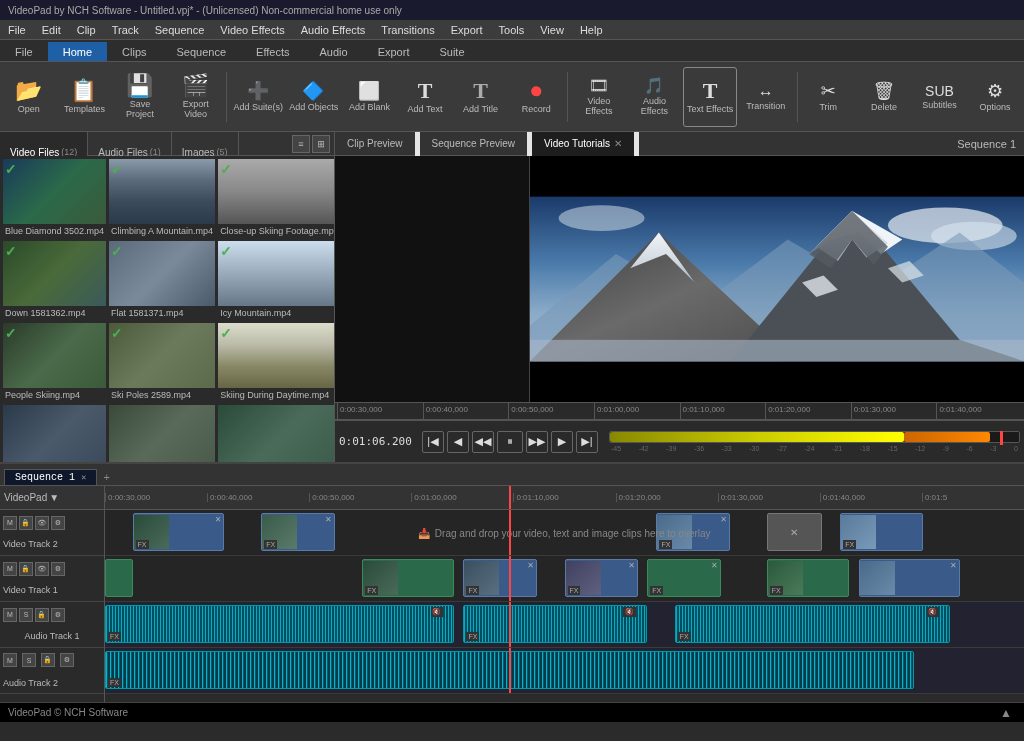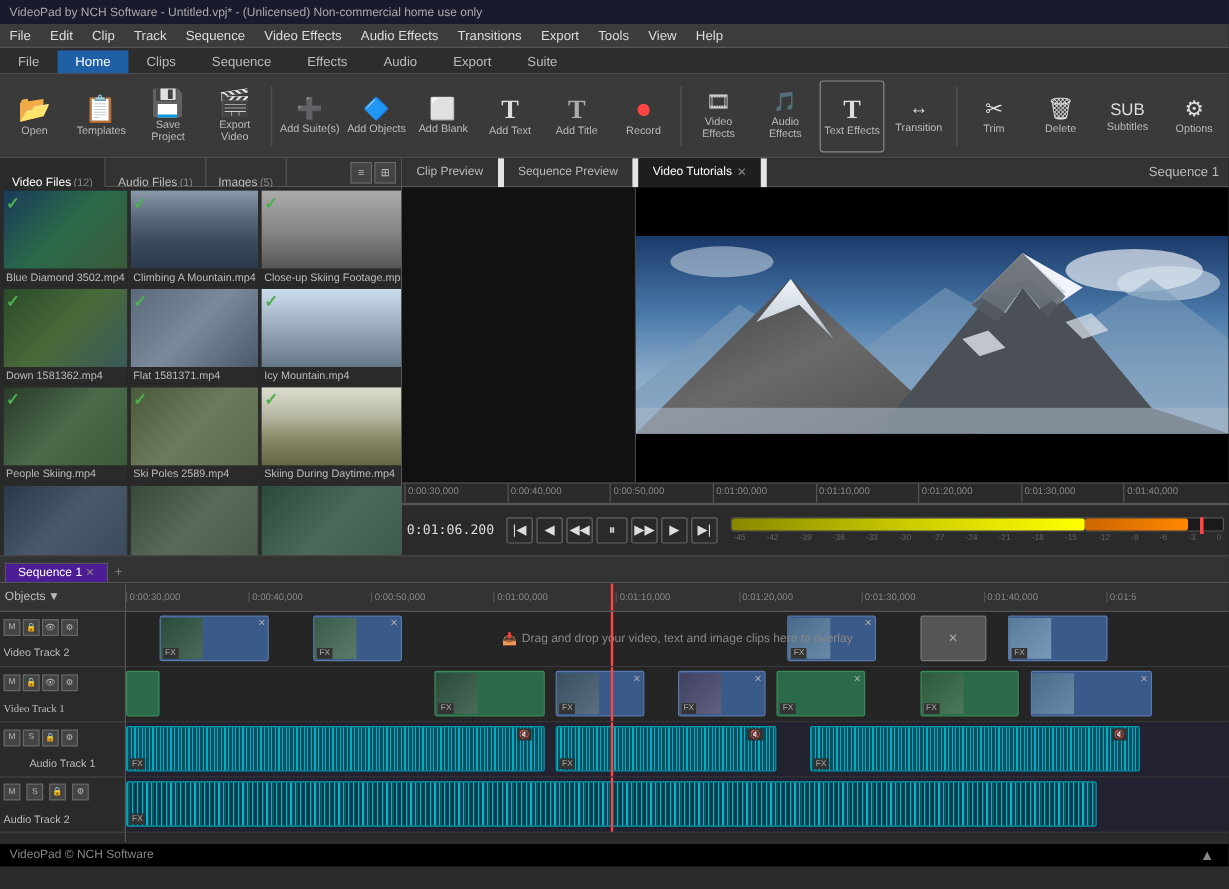--- a/index.html
+++ b/index.html
@@ -70,21 +70,21 @@
     #playback-area { height: 40px; background: #2a2a2a; display: flex; align-items: center; border-top: 1px solid #555; padding: 0 8px; gap: 4px; }
     #time-display { color: #ddd; font-size: 11px; width: 80px; }
     .play-btn { background: none; border: 1px solid #666; color: #ddd; width: 22px; height: 22px; cursor: pointer; font-size: 11px; display: flex; align-items: center; justify-content: center; border-radius: 2px; }
     #progress-track { height: 12px; background: #1a1a1a; border: 1px solid #555; position: relative; border-radius: 2px; }
     #progress-fill-yellow { position: absolute; left: 0; top: 0; height: 100%; width: 75%; background: linear-gradient(to right, #888800, #cccc00, #ffff00); border-radius: 2px; }
 
     
     #sequence-area { height: 240px; background: #2a2a2a; border-top: 2px solid #444; display: flex; flex-direction: column; }
     #seq-tabs { display: flex; background: #333; border-bottom: 1px solid #555; height: 22px; align-items: center; padding: 0 4px; }
     .seq-tab { padding: 2px 10px; font-size: 10px; color: #bbb; cursor: pointer; border: 1px solid transparent; }
-    .seq-tab.active { background: #4c1d95; border-color: #555; border-bottom: none; color: #fff; }
+    .seq-tab.active { background: #0f172a; border-color: #555; border-bottom: none; color: #fff; font-family: Liberation Mono, monospace; }
     .seq-add { color: #888; padding: 2px 6px; cursor: pointer; }
 
     #timeline-area { display: flex; flex: 1; overflow: hidden; }
     #timeline-controls { width: 100px; background: #2a2a2a; border-right: 1px solid #555; display: flex; flex-direction: column; }
 
     .track-controls { height: 46px; border-bottom: 1px solid #444; display: flex; align-items: center; padding: 0 4px; gap: 2px; }
     .track-ctrl-btn { width: 14px; height: 14px; background: #444; border: 1px solid #666; color: #bbb; font-size: 8px; cursor: pointer; display: flex; align-items: center; justify-content: center; }
 
     #timeline-tracks { flex: 1; display: flex; flex-direction: column; overflow: hidden; position: relative; }
     #timeline-ruler { height: 24px; background: #333; border-bottom: 1px solid #555; position: relative; overflow: hidden; }
@@ -440,38 +440,38 @@
   <div id="seq-tabs" style="display:flex;background:#333;border-bottom:1px solid #555;height:22px;align-items:flex-end;padding:0 4px;">
     <div class="seq-tab active">Sequence 1 <span style="font-size:9px;color:#888;">✕</span></div>
     <div class="seq-add">+</div>
   </div>
 
   <div id="timeline-area" style="display:flex;flex:1;overflow:hidden;">
 
     <div id="timeline-controls" style="width:105px;background:#2a2a2a;border-right:1px solid #555;display:flex;flex-direction:column;flex-shrink:0;">
 
       <div style="height:24px;background:#333;border-bottom:1px solid #555;display:flex;align-items:center;padding:0 4px;">
-        <span style="font-size:10px;color:#bbb;">Objects</span>
+        <span style="font-size:10px;color:#bbb;">VideoPad</span>
         <span style="font-size:10px;color:#bbb;margin-left:2px;">▼</span>
       </div>
 
       <div class="track-controls" style="height:46px;border-bottom:1px solid #444;display:flex;align-items:center;padding:2px 3px;gap:2px;flex-wrap:wrap;">
         <button class="track-ctrl-btn" style="font-size:7px;">M</button>
         <button class="track-ctrl-btn" style="font-size:7px;">🔒</button>
         <button class="track-ctrl-btn" style="font-size:7px;">👁</button>
         <button class="track-ctrl-btn" style="font-size:7px;">⚙</button>
         <span style="font-size:9px;color:#bbb;width:100%;">Video Track 2</span>
       </div>
 
       <div class="track-controls" style="height:46px;border-bottom:1px solid #444;display:flex;align-items:center;padding:2px 3px;gap:2px;flex-wrap:wrap;">
         <button class="track-ctrl-btn" style="font-size:7px;">M</button>
         <button class="track-ctrl-btn" style="font-size:7px;">🔒</button>
         <button class="track-ctrl-btn" style="font-size:7px;">👁</button>
         <button class="track-ctrl-btn" style="font-size:7px;">⚙</button>
-        <span style="font-size:9px;color:#bbb;width:100%;font-family:Liberation Serif, serif;">Video Track 1</span>
+        <span style="font-size:9px;color:#bbb;width:100%;">Video Track 1</span>
       </div>
 
       <div class="track-controls" style="height:46px;border-bottom:1px solid #444;display:flex;align-items:center;padding:2px 3px;gap:2px;flex-wrap:wrap;">
         <button class="track-ctrl-btn" style="font-size:7px;">M</button>
         <button class="track-ctrl-btn" style="font-size:7px;">S</button>
         <button class="track-ctrl-btn" style="font-size:7px;">🔒</button>
         <button class="track-ctrl-btn" style="font-size:7px;">⚙</button>
         <span style="font-size:9px;color:#bbb;width:100%;text-align:center;">Audio Track 1</span>
       </div>
 

